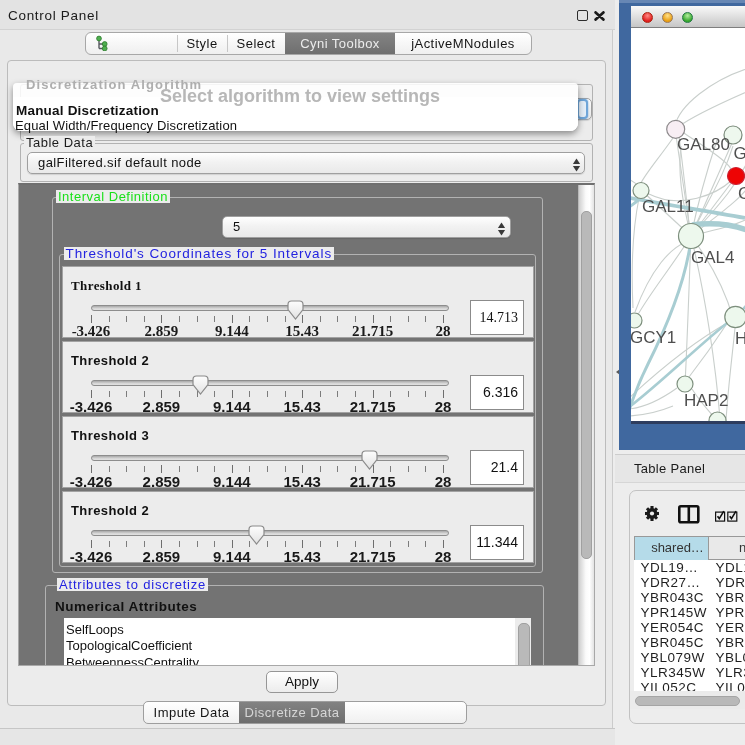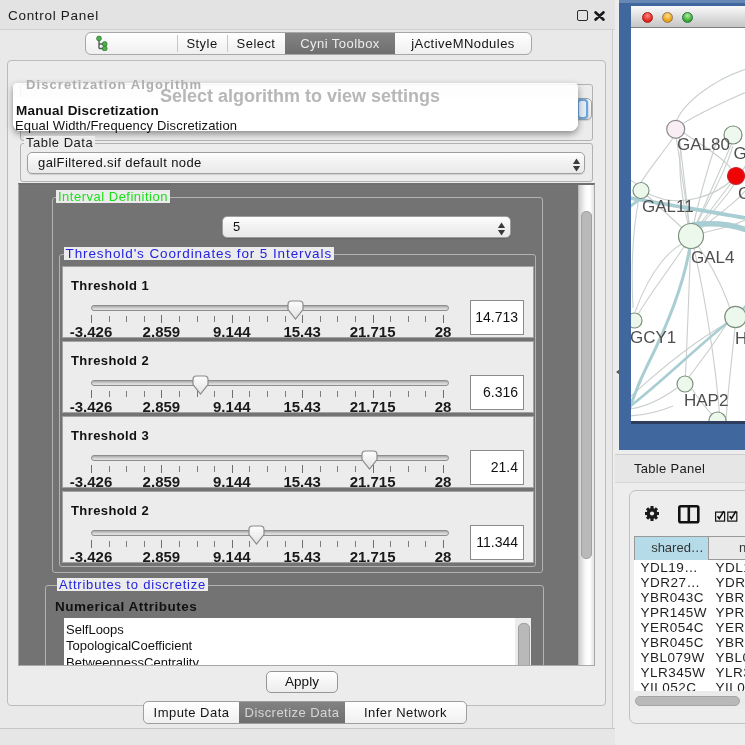--- a/index.html
+++ b/index.html
@@ -89,21 +89,21 @@
     <div class="ctext" style="line-height:20px;">5</div>
   </div>
   <svg class="abs arrows" style="left:478px;top:37px;" width="8" height="14" viewBox="0 0 8 14">
    <path d="M4 0.5 L7.6 6 H0.4 Z" fill="#3a3a3a"></path>
       <path d="M4 13.5 L7.6 8 H0.4 Z" fill="#3a3a3a"></path>
   </svg>
 
   <div class="gbox" style="left:40px;top:69px;width:475px;height:311px;"></div>
   <div class="grouplbl" style="left:44.5px;top:62px;color:#2323e0;font-size:13.5px;letter-spacing:0.9px;">Threshold's Coordinates for 5 Intervals</div>
 
-<div class="tbox" style="left:43px;top:80.5px;">
+<div class="tbox" style="left:43px;top:80.5px;font-family:Liberation Serif, serif;">
   <div class="ttitle">Threshold 1</div>
   <div class="track"></div>
   <div class="abs" style="left:28.0px;top:48px;width:1px;height:8px;background:#6e6e6e;"></div>
       <div class="abs" style="left:45.6px;top:49.5px;width:1px;height:6px;background:#7c7c7c;"></div>
       <div class="abs" style="left:63.2px;top:49.5px;width:1px;height:6px;background:#7c7c7c;"></div>
       <div class="abs" style="left:80.8px;top:49.5px;width:1px;height:6px;background:#7c7c7c;"></div>
       <div class="abs" style="left:98.4px;top:48px;width:1px;height:8px;background:#6e6e6e;"></div>
       <div class="abs" style="left:116.0px;top:49.5px;width:1px;height:6px;background:#7c7c7c;"></div>
       <div class="abs" style="left:133.6px;top:49.5px;width:1px;height:6px;background:#7c7c7c;"></div>
       <div class="abs" style="left:151.2px;top:49.5px;width:1px;height:6px;background:#7c7c7c;"></div>
@@ -270,21 +270,20 @@
   <div class="abs" style="left:499px;top:438px;width:10px;height:50px;background:#b9b9b9;border:1px solid #a0a0a0;border-radius:5px;"></div>
 </div>
 
 <div class="abs" style="left:266px;top:671px;width:70px;height:20px;border:1px solid #969696;border-radius:5px;
  background:linear-gradient(#ffffff,#ececec);font-size:13.5px;color:#111;text-align:center;line-height:20px;">Apply</div>
 
 <div class="abs" style="left:143px;top:701px;width:324px;height:23px;border:1px solid #9e9e9e;border-radius:5px;
  background:linear-gradient(#ffffff,#f0f0f0);overflow:hidden;box-sizing:border-box;">
   <div class="abs" style="left:0;top:0;width:95px;height:21px;font-size:13px;color:#141414;text-align:center;line-height:21px;letter-spacing:0.45px;">Impute Data</div>
   <div class="abs" style="left:95px;top:0;width:106px;height:21px;font-size:13px;color:#d6d6d6;text-align:center;line-height:21px;letter-spacing:0.45px;background:linear-gradient(#828282,#6e6e6e);">Discretize Data</div>
-  <div class="abs" style="left:201px;top:0;width:121px;height:21px;font-size:13px;color:#141414;text-align:center;line-height:21px;letter-spacing:0.45px;">Infer Network</div>
 </div>
 <div class="abs" style="left:0;top:728px;width:615px;height:1px;background:#c6c6c6;"></div>
 <div class="abs" style="left:0;top:729px;width:615px;height:16px;background:#e6e6e6;"></div>
 
 <div class="abs" style="left:615px;top:0;width:130px;height:745px;background:#ededed;"></div>
 
 <div class="abs" style="left:615.5px;top:369px;width:0;height:0;border-top:3px solid transparent;border-bottom:3px solid transparent;border-right:4px solid #5a5a5a;"></div>
 
 <div class="abs" style="left:619px;top:0;width:126px;height:450px;background:#40689f;"></div>
 <div class="abs" style="left:619px;top:0;width:126px;height:3px;background:#6787b4;"></div>

